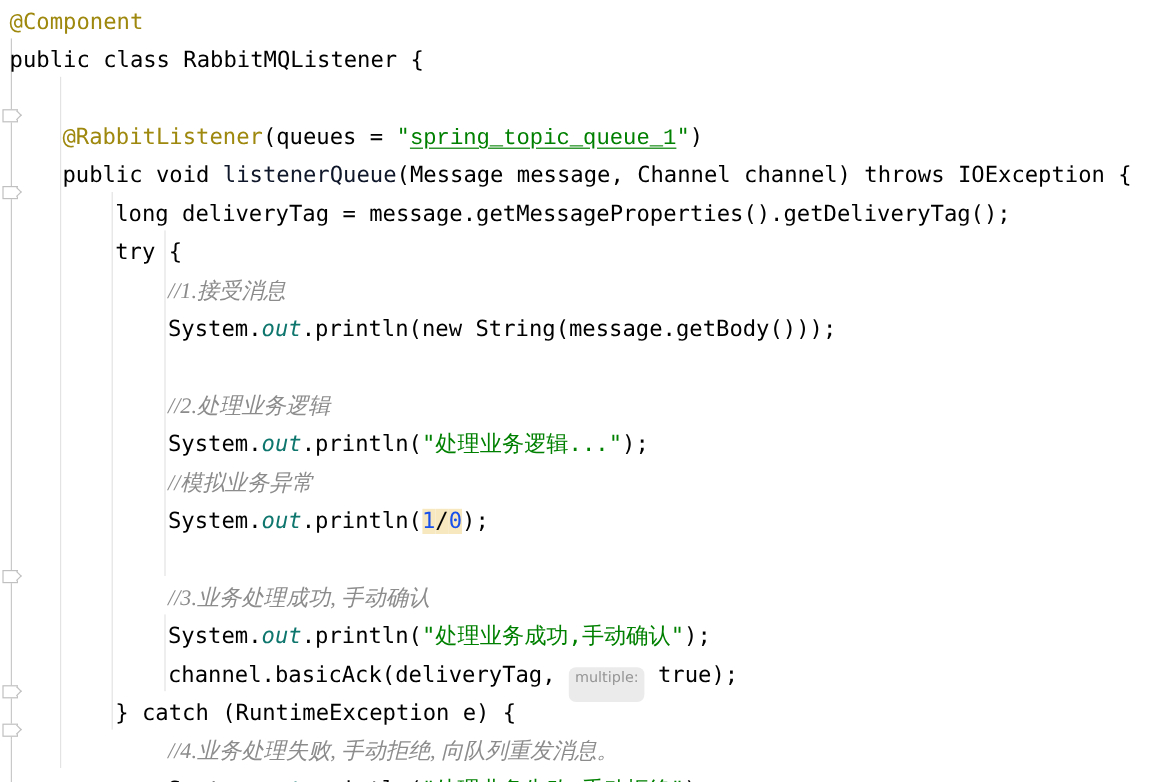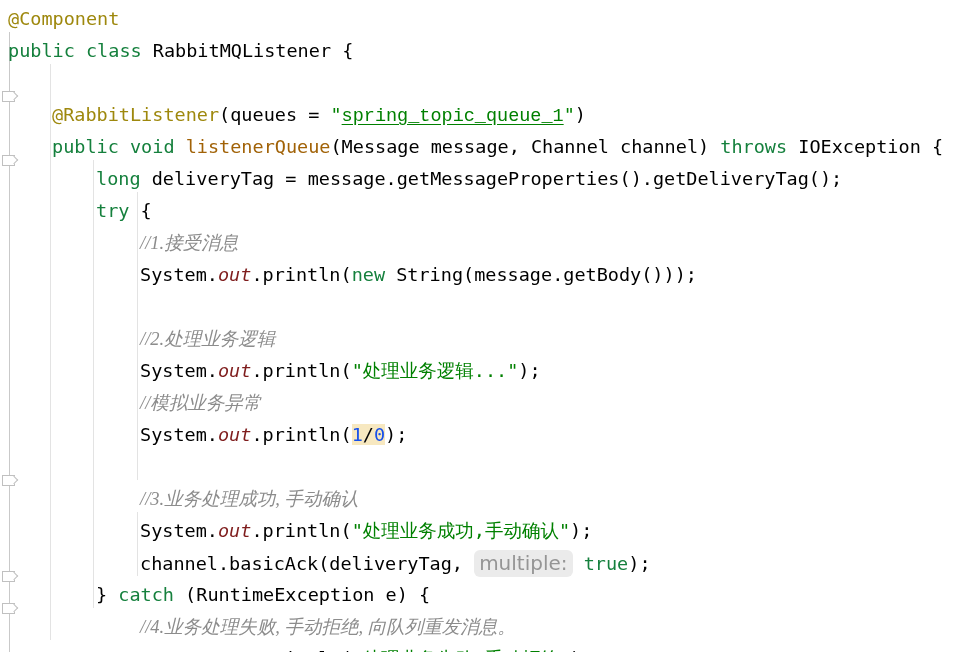--- a/index.html
+++ b/index.html
@@ -83,37 +83,37 @@
   }
   .line {
     position: absolute;
     left: 0;
     width: 969px;
     height: 32px;
     white-space: pre;
   }
 
   
-  .kw       { color: #15803d; }
+  .kw       { color: #000000; }
   .anno     { color: #9e880d; }
   .str      { color: #008000; }
   .str-link { color: #008000; text-decoration: underline; text-underline-offset: 3px; font-family: Liberation Mono, monospace; }
   .num      { color: #1750eb; }
-  .static   { color: #7f1d1d; font-style: italic; text-align: right; }
+  .static   { color: #0f766e; font-style: italic; text-align: right; }
   .cmt      { color: #8c8c8c; font-style: italic; font-family: Liberation Serif, serif; }
   .plain    { color: #000000; }
-  .meth     { color: #a16207; margin-top: 19px; }
+  .meth     { color: #0f172a; margin-top: 19px; }
   .warnbg   { background: #f7e8c0; }
 
   .hint {
     color: #959595;
     background: #ebebeb;
     border-radius: 6px;
-    padding: 1px 5px 2px 5px;
-    font-size: 20px;
+    padding: 1px 5px 14px 5px;
+    font-size: 12px;
     font-family: "DejaVu Sans", "Liberation Sans", sans-serif;
     font-style: normal;
   }
 
   
   .watermark {
     position: absolute;
     right: 12px;
     bottom: 8px;
     font-family: "DejaVu Sans", "Liberation Sans", sans-serif;

